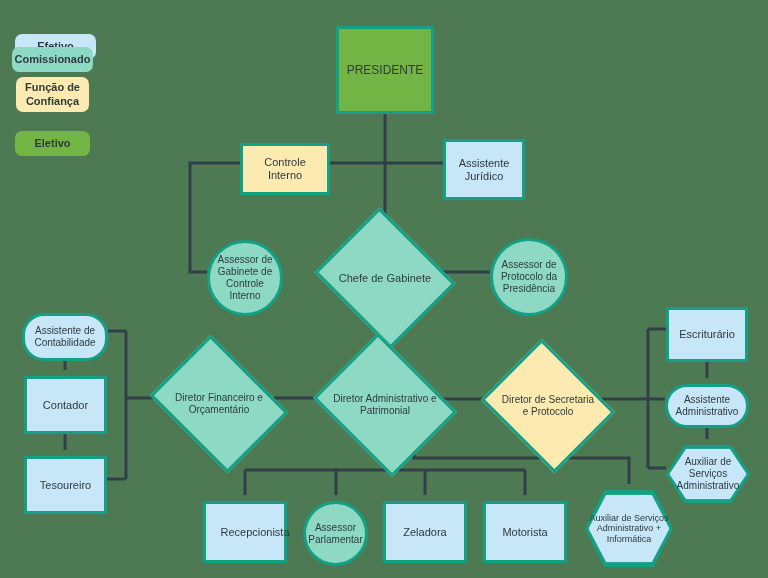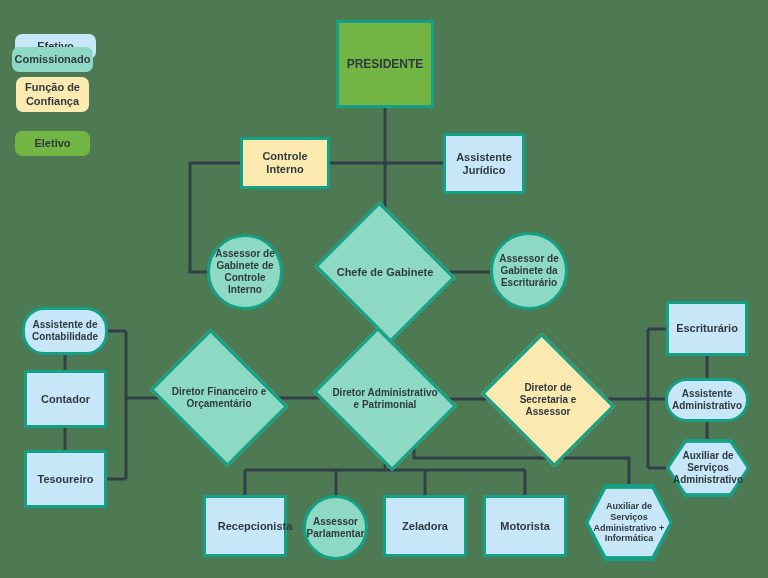--- a/index.html
+++ b/index.html
@@ -11,23 +11,24 @@
   }
   #chart{position:relative;width:768px;height:578px;}
   svg#wires{position:absolute;left:0;top:0;width:768px;height:578px;}
 
   .node{
     position:absolute;
     box-sizing:border-box;
     display:flex;align-items:center;justify-content:center;
     text-align:center;
     color:#2f3a3f;
-    font-weight:bold;
+    font-weight:normal;
     line-height:1.18;
     z-index:3;
+    margin-top:6px;
   }
   .node span{display:block;padding:0 3px;}
 
   
   .rect{border:3px solid #14a085;}
   .round{border:3px solid #14a085;border-radius:22px;}
   .circle{border:3px solid #14a085;border-radius:50%;}
   .diamond{
     border:none;background:transparent !important;
   }
@@ -121,42 +122,42 @@
         <span>Assistente Jurídico</span>
       </div>
       <div class="node circle" style="left: 207px; top: 234px; width: 76px; height: 76px; font-size: 10px; background: rgb(142, 217, 195);">
         <span>Assessor de Gabinete de Controle Interno</span>
       </div>
       <div class="node diamond" style="left: 331px; top: 226px; width: 108px; height: 92px; font-size: 11px;">
         <div class="dmd-bg" style="background: rgb(142, 217, 195); border: 3px solid rgb(20, 160, 133);"></div>
         <span>Chefe de Gabinete</span>
       </div>
       <div class="node circle" style="left: 490px; top: 232px; width: 78px; height: 78px; font-size: 10px; background: rgb(142, 217, 195);">
-        <span>Assessor de Gabinete da Escriturário</span>
+        <span>Assessor de Protocolo da Presidência</span>
       </div>
       <div class="node round" style="left: 22px; top: 307px; width: 86px; height: 48px; font-size: 10px; background: rgb(199, 230, 247);">
         <span>Assistente de Contabilidade</span>
       </div>
       <div class="node rect" style="left: 24px; top: 370px; width: 83px; height: 58px; font-size: 11px; background: rgb(199, 230, 247);">
         <span>Contador</span>
       </div>
       <div class="node rect" style="left: 24px; top: 450px; width: 83px; height: 58px; font-size: 11px; background: rgb(199, 230, 247);">
         <span>Tesoureiro</span>
       </div>
       <div class="node diamond" style="left: 164px; top: 355px; width: 110px; height: 86px; font-size: 10px;">
         <div class="dmd-bg" style="background: rgb(142, 217, 195); border: 3px solid rgb(20, 160, 133);"></div>
         <span>Diretor Financeiro e Orçamentário</span>
       </div>
       <div class="node diamond" style="left: 329px; top: 353px; width: 112px; height: 92px; font-size: 10px;">
         <div class="dmd-bg" style="background: rgb(142, 217, 195); border: 3px solid rgb(20, 160, 133);"></div>
         <span>Diretor Administrativo e Patrimonial</span>
       </div>
       <div class="node diamond" style="left: 496px; top: 357px; width: 104px; height: 86px; font-size: 10px;">
         <div class="dmd-bg" style="background: rgb(253, 234, 176); border: 3px solid rgb(20, 160, 133);"></div>
-        <span>Diretor de Secretaria e Assessor</span>
+        <span>Diretor de Secretaria e Protocolo</span>
       </div>
       <div class="node rect" style="left: 666px; top: 301px; width: 82px; height: 55px; font-size: 11px; background: rgb(199, 230, 247);">
         <span>Escriturário</span>
       </div>
       <div class="node round" style="left: 665px; top: 378px; width: 84px; height: 44px; font-size: 10px; background: rgb(199, 230, 247);">
         <span>Assistente Administrativo</span>
       </div>
       <div class="node hex" style="left: 666px; top: 439px; width: 84px; height: 58px; font-size: 10px;">
         <div class="hex-bg" style="background: rgb(20, 160, 133);">
           <div class="hex-bg" style="background: rgb(199, 230, 247); transform: scale(0.92, 0.88);"></div>

